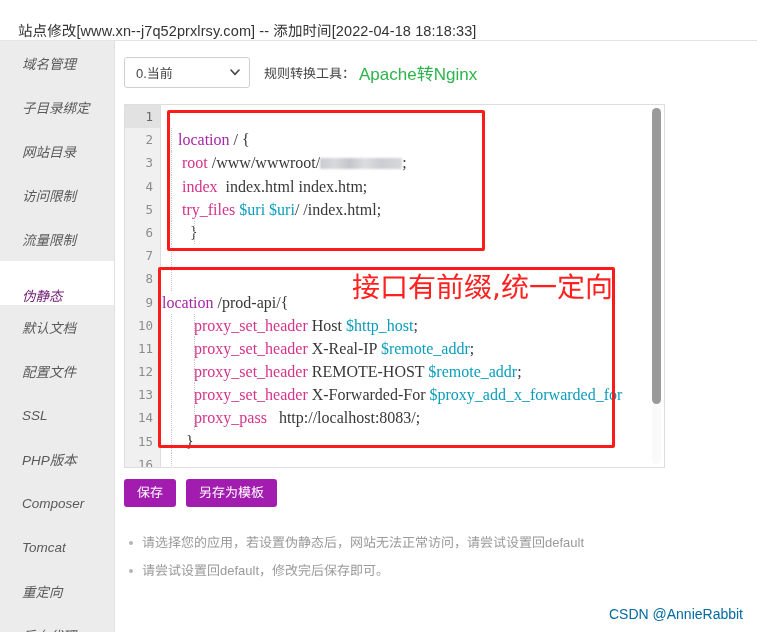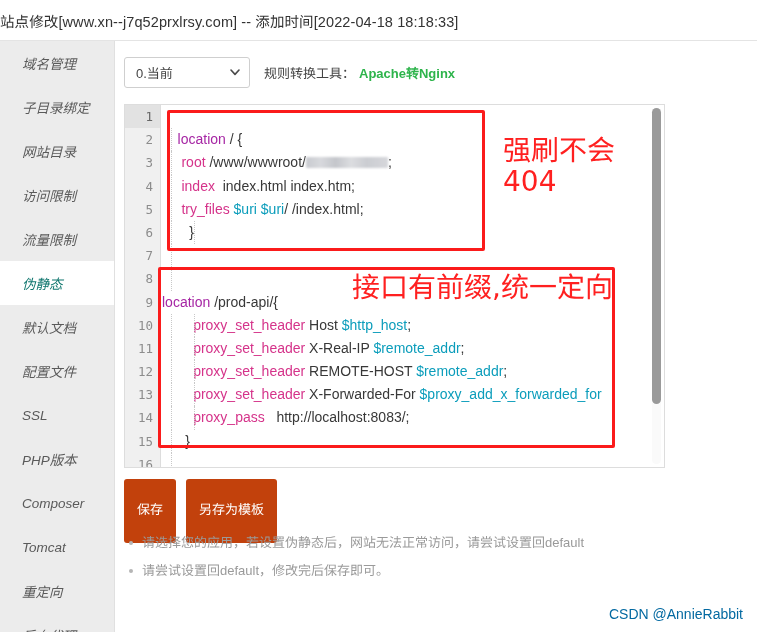--- a/index.html
+++ b/index.html
@@ -19,21 +19,22 @@
   }
 
   
   .titlebar {
     position: absolute;
     left: 0; top: 0;
     width: 757px; height: 41px;
     background: #ffffff;
     border-bottom: 1px solid #e4e4e4;
     display: flex;
-    align-items: center;
+    align-items: flex-end;
+    padding-left: 18px;
   }
   .titlebar-text {
     font-size: 14.5px;
     color: #333333;
     letter-spacing: 0.1px;
     white-space: nowrap;
   }
 
   
   .sidebar {
@@ -50,21 +51,22 @@
     align-items: center;
     padding-left: 22px;
     font-size: 13.5px;
     color: #5a5a5a;
     cursor: pointer;
     background: transparent;
     white-space: nowrap;
   }
   .sidebar-item.active {
     background: #ffffff;
-    color: #0f766e;
+    color: #701a75;
+    align-items: flex-end;
   }
 
   
   .content {
     position: absolute;
     left: 116px; top: 41px;
     width: 745px; height: 591px;
     background: #ffffff;
   }
 
@@ -98,23 +100,23 @@
   .rule-select .chev svg { display: block; }
 
   .tool-label {
     margin-left: 14px;
     font-size: 13px;
     color: #444444;
     white-space: nowrap;
   }
   .tool-link {
     margin-left: 4px;
-    font-size: 13px;
+    font-size: 17px;
     color: #2db44b;
-    font-weight: bold;
+    font-weight: normal;
     text-decoration: none;
     cursor: pointer;
     white-space: nowrap;
   }
 
   
   .editor-wrap {
     position: absolute;
     left: 8px; top: 63px;
     width: 541px; height: 364px;
@@ -146,22 +148,22 @@
   .code-area {
     position: absolute;
     left: 37px; top: 0;
     right: 0; bottom: 0;
     background: #ffffff;
     overflow: hidden;
   }
   .code-line {
     height: 23.2px;
     line-height: 23.2px;
-    font-family: Liberation Sans, sans-serif;
-    font-size: 14px;
+    font-family: Liberation Serif, serif;
+    font-size: 16px;
     color: #333333;
     white-space: pre;
     position: relative;
   }
   .indent-guide {
     display: inline-block;
     width: 0;
     border-left: 1px dotted #c8c8c8;
     height: 23.2px;
     vertical-align: top;
@@ -228,27 +230,27 @@
   }
 
   
   .btn-row {
     position: absolute;
     left: 8px; top: 438px;
     display: flex;
     gap: 10px;
   }
   .btn {
-    background: #c2410c;
+    background: #a21caf;
     color: #ffffff;
     border: none;
     border-radius: 3px;
     font-size: 13px;
-    font-family: Liberation Mono, monospace;
-    padding: 25px 13px;
+    font-family: Liberation Sans, sans-serif;
+    padding: 7px 13px;
     cursor: pointer;
     line-height: 1.1;
   }
 
   
   .help {
     position: absolute;
     left: 8px; top: 488px;
     width: 560px;
     margin: 0;
@@ -417,18 +419,16 @@
     </div>
 
     <ul class="help">
       <li>请选择您的应用，若设置伪静态后，网站无法正常访问，请尝试设置回default</li>
       <li>请尝试设置回default，修改完后保存即可。</li>
     </ul>
   </div>
 
   <div class="anno-box" id="anno-box-1"></div>
   <div class="anno-box" id="anno-box-2"></div>
-  <div class="anno-text" id="anno-text-1">强刷不会
-404</div>
   <div class="anno-text" id="anno-text-2">接口有前缀,统一定向</div>
 
   <div class="watermark">CSDN @AnnieRabbit</div>
 </div>
 
 </body></html>

